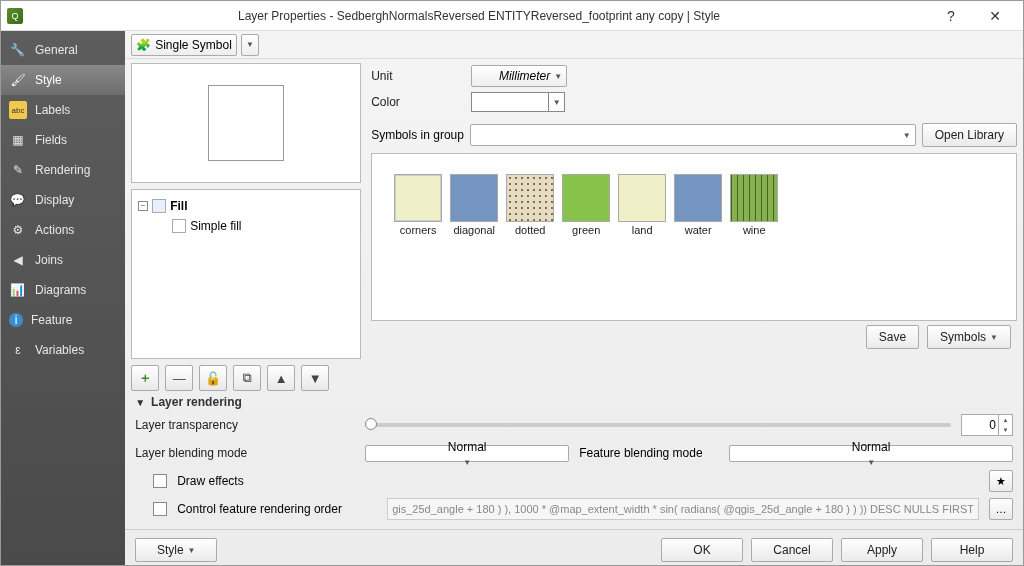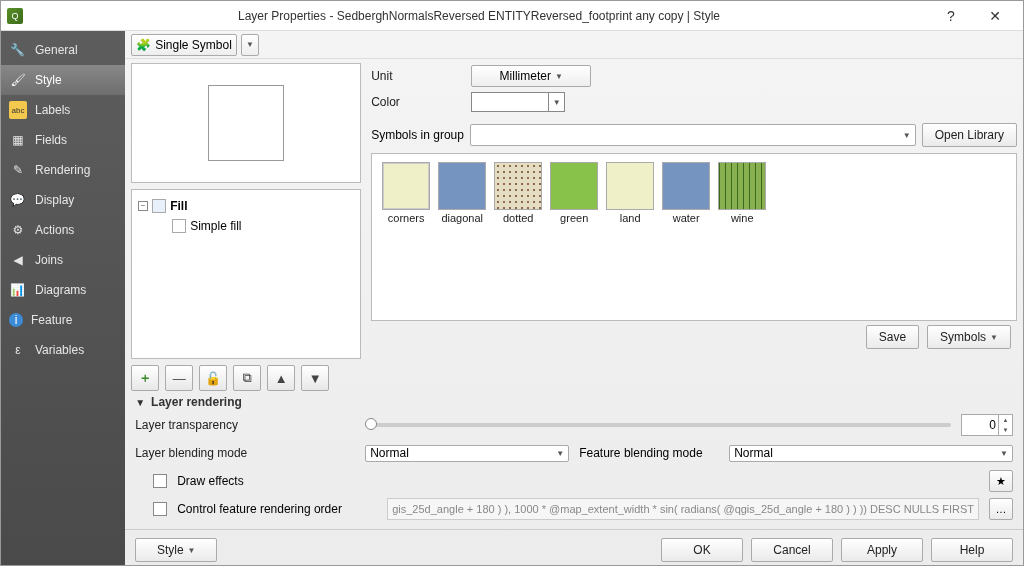--- a/index.html
+++ b/index.html
@@ -33,52 +33,52 @@
     .tree-swatch { width:14px; height:14px; border:1px solid #aaa; background:#e8f0fb; }
     .tree-swatch.simple { background:#fff; }
     .tree-line.child { padding-left:36px; }
 
     .toolbar-row { display:flex; gap:6px; padding:6px 0 0 0; }
     .tbtn { width:28px; height:26px; border:1px solid #aaa; background:linear-gradient(#fff,#e8e8e8); border-radius:2px; display:flex; align-items:center; justify-content:center; font-size:13px; color:#444; cursor:pointer; }
 
     .right-col { flex:1; display:flex; flex-direction:column; }
     .form-row { display:flex; align-items:center; height:26px; }
     .form-label { width:100px; color:#222; }
-    .combo.wide { width:120px; justify-content:center; }
+    .combo.wide { width:96px; justify-content:flex-end;font-style:italic; }
     .slider-wrap { display:flex; align-items:center; gap:6px; }
     .slider-track { width:100px; height:4px; background:#ccc; border-radius:2px; position:relative; }
     .slider-thumb { position:absolute; left:0; top:-4px; width:12px; height:12px; background:#fff; border:1px solid #888; border-radius:50%; }
     .color-btn { width:94px; height:20px; border:1px solid #888; background:#fff; display:flex; }
     .color-btn .swatch-area { flex:1; }
     .color-btn .dd { width:16px; border-left:1px solid #888; display:flex; align-items:center; justify-content:center; font-size:8px; color:#555; }
 
     .symgroup-row { display:flex; align-items:center; height:28px; gap:6px; margin-top:6px; }
     .symgroup-row .combo.big { flex:1; height:22px; background:#fff; }
     .btn { border:1px solid #aaa; background:linear-gradient(#fff,#eaeaea); height:24px; padding:0 12px; border-radius:2px; cursor:pointer; display:flex; align-items:center; gap:4px; font-size:12px; color:#222; }
 
-    .symbols-box { border:1px solid #bbb; background:#fff; margin-top:4px; padding:8px; height:168px; display:flex; gap:4px; }
+    .symbols-box { border:1px solid #bbb; background:#fff; margin-top:4px; padding:20px; height:168px; display:flex; gap:4px; }
     .sym-item { width:52px; text-align:center; }
     .sym-swatch { width:48px; height:48px; border:1px solid #aaa; margin:0 auto; }
     .sym-label { font-size:11px; color:#222; margin-top:2px; white-space:nowrap; overflow:hidden; text-overflow:clip; }
 
     .save-row { display:flex; justify-content:flex-end; gap:8px; padding:4px 6px 10px 6px; }
 
     .section-hdr { display:flex; align-items:center; gap:6px; padding:0 10px; height:22px; font-weight:600; color:#333; }
     .section-hdr .tri { font-size:10px; }
 
     .render-panel { padding:2px 10px 6px 10px; }
     .rform-row { display:flex; align-items:center; height:28px; gap:10px; }
     .rform-label { width:220px; color:#222; }
     .big-slider { flex:1; height:4px; background:#ccc; border-radius:2px; position:relative; }
     .big-slider .thumb { position:absolute; left:0; top:-5px; width:12px; height:12px; background:#fff; border:1px solid #888; border-radius:50%; }
     .spin { width:52px; height:22px; border:1px solid #aaa; background:#fff; display:flex; }
     .spin .val { flex:1; display:flex; align-items:center; justify-content:flex-end; padding-right:2px; }
     .spin .arrows { width:14px; display:flex; flex-direction:column; border-left:1px solid #aaa; }
     .spin .arrows div { flex:1; display:flex; align-items:center; justify-content:center; font-size:6px; color:#555; }
-    .combo.blend { width:204px; justify-content:space-between; height:17px; background:#fff; }
+    .combo.blend { width:204px; justify-content:center; height:17px; background:#fff;flex-direction:column; }
     .chk { width:14px; height:14px; border:1px solid #888; background:#fff; }
     .sqbtn { width:24px; height:22px; border:1px solid #aaa; background:linear-gradient(#fff,#eaeaea); border-radius:2px; display:flex; align-items:center; justify-content:center; font-size:11px; cursor:pointer; }
     .expr-box { flex:1; height:22px; border:1px solid #ccc; background:#f6f6f6; color:#888; padding:0 4px; display:flex; align-items:center; overflow:hidden; white-space:nowrap; font-size:11px; }
 
     .footer { border-top:1px solid #ccc; padding:8px 10px; display:flex; gap:8px; align-items:center; }
     .footer .spacer { flex:1; }
     .footer .btn { min-width:82px; justify-content:center; }
 
     
     .sw-corners { background:#eff0c7; box-shadow: inset 0 0 0 1px #ccc; }

